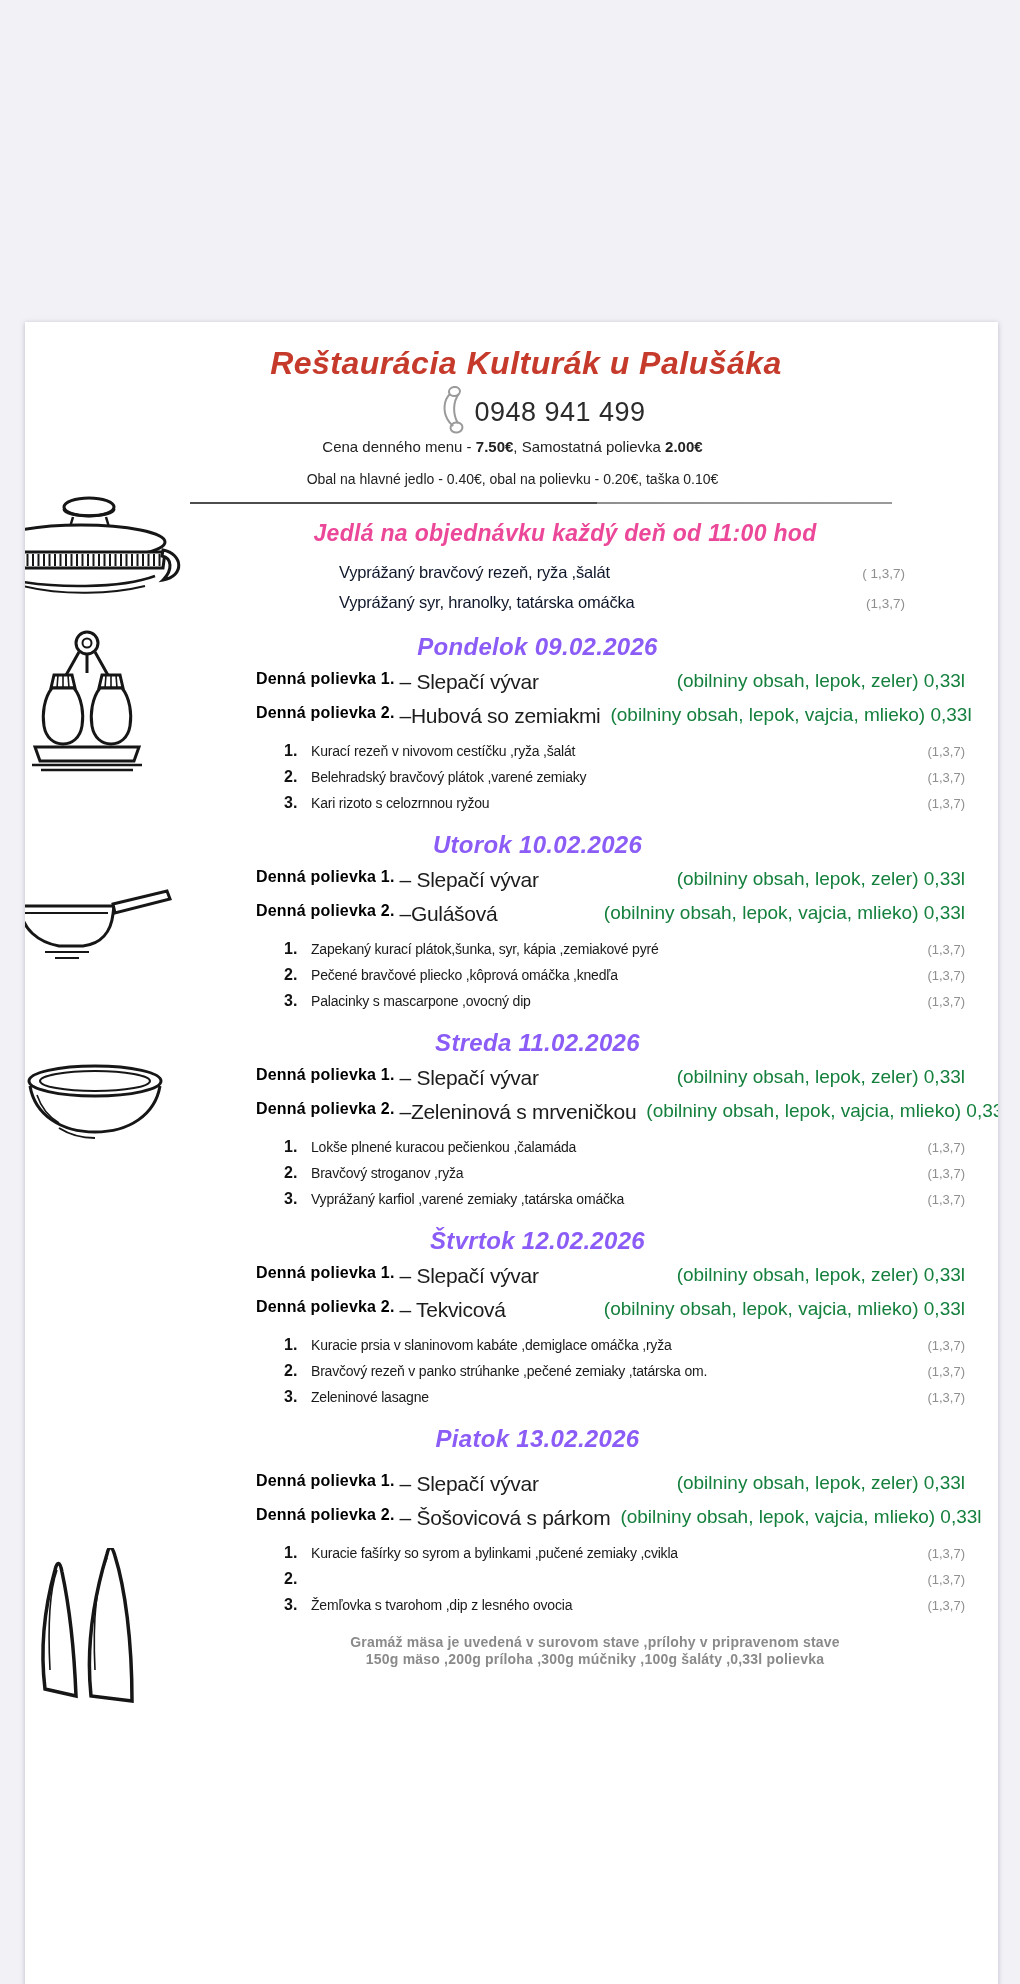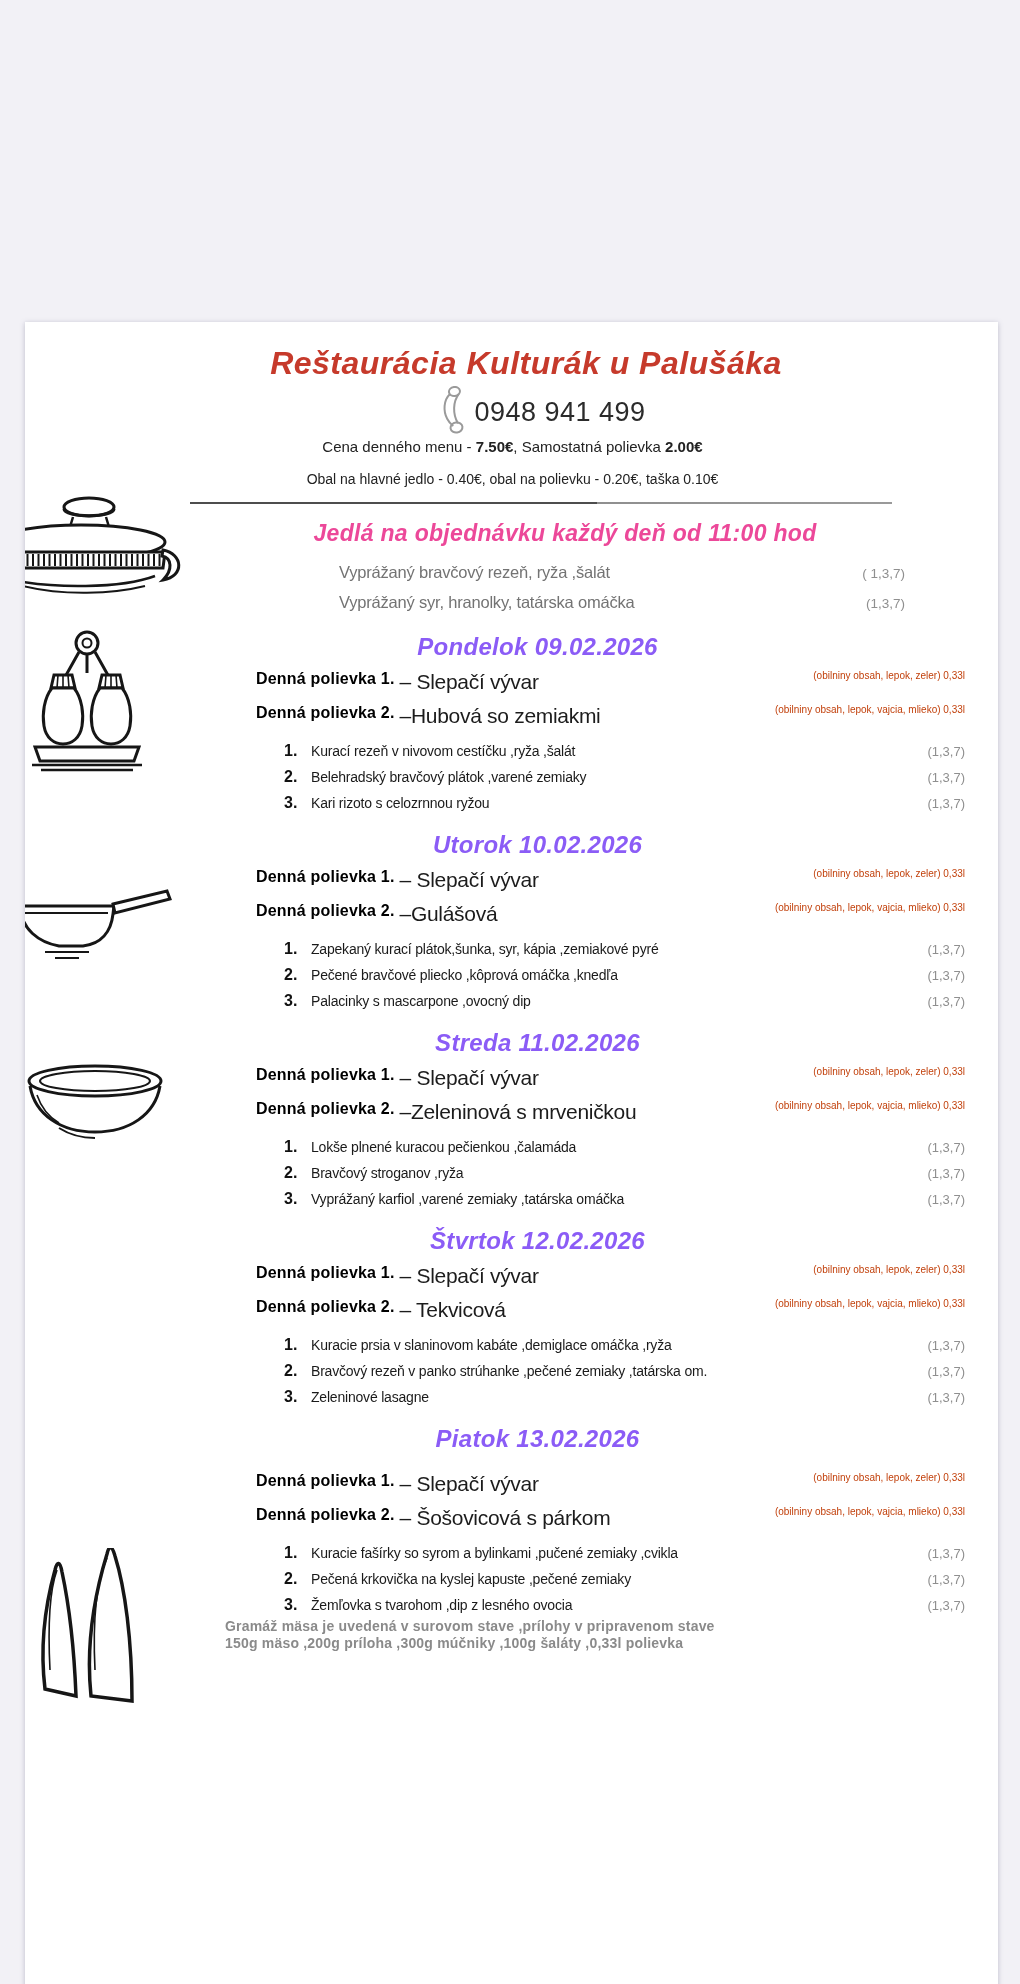--- a/index.html
+++ b/index.html
@@ -46,42 +46,42 @@
     background:linear-gradient(90deg,#4d4d4d 0,#4d4d4d 58%,#8f8f8f 58%,#9a9a9a 100%);
   }
   .order-heading{
     margin:14px 0 0 0;padding-right:15px;
     text-align:center;
     font-size:23px;line-height:30px;
     font-weight:bold;font-style:italic;color:#ec4899;letter-spacing:.3px;
   }
   .order-items{margin-top:10px;padding-left:159px;padding-right:60px;}
   .order-item{display:flex;align-items:baseline;line-height:29px;}
-  .order-item-name{font-size:16.5px;color:#737373;letter-spacing:-.2px;}
+  .order-item-name{font-size:16.5px;color:#0f172a;letter-spacing:-.2px;}
   .order-item-allerg{margin-left:auto;font-size:13.5px;color:#8f8f8f;white-space:nowrap;}
 
   .day{margin-top:14px;}
   .day-heading{
     margin:0 0 8px 0;padding-right:70px;
     text-align:center;
     font-size:24px;line-height:30px;
     font-weight:bold;font-style:italic;color:#8b5cf6;letter-spacing:.3px;
   }
   .day:last-of-type .day-heading{margin-bottom:18px;}
   .soup-row{display:flex;align-items:flex-start;padding-left:76px;margin-bottom:10px;}
   .soup-label{font-weight:bold;font-size:16px;color:#000;letter-spacing:.2px;white-space:nowrap;}
   .soup-name{font-size:21px;color:#1c1c1c;margin-left:5px;letter-spacing:-.3px;white-space:nowrap;}
-  .soup-note{margin-left:auto;font-size:10px;color:#c2410c;white-space:nowrap;padding-left:10px;}
+  .soup-note{margin-left:auto;font-size:19px;color:#15803d;white-space:nowrap;padding-left:10px;}
   .meals{margin-top:6px;}
   .meal-row{display:flex;align-items:baseline;padding-left:104px;line-height:25px;}
   .meal-num{font-weight:bold;font-size:16px;color:#111;width:27px;flex-shrink:0;}
   .meal-name{font-size:14px;color:#1a1a1a;letter-spacing:-.2px;white-space:nowrap;}
   .meal-allerg{margin-left:auto;font-size:13px;color:#8f8f8f;white-space:nowrap;padding-left:10px;}
 
-  .menu-footer{padding-left:45px;text-align:left;color:#8a8a8a;font-weight:bold;}
+  .menu-footer{margin-top:16px;padding-left:45px;text-align:center;color:#8a8a8a;font-weight:bold;}
   .menu-footer div{font-size:14px;line-height:17px;letter-spacing:.2px;}
 
   .illus{position:absolute;}
   .illus svg{display:block;}
   #illus-pot{left:-12px;top:172px;}
   #illus-shakers{left:2px;top:305px;}
   #illus-pan{left:-8px;top:560px;}
   #illus-bowl{left:-2px;top:735px;}
   #illus-knives{left:0px;top:1226px;}
 </style>
@@ -333,21 +333,20 @@
           <span class="soup-note">(obilniny obsah, lepok, vajcia, mlieko) 0,33l</span>
         </div>
         <div class="meals">
           <div class="meal-row">
             <span class="meal-num">1.</span>
             <span class="meal-name">Kuracie fašírky so syrom a bylinkami ,pučené zemiaky ,cvikla</span>
             <span class="meal-allerg">(1,3,7)</span>
           </div>
           <div class="meal-row">
             <span class="meal-num">2.</span>
-            <span class="meal-name">Pečená krkovička na kyslej kapuste ,pečené zemiaky</span>
             <span class="meal-allerg">(1,3,7)</span>
           </div>
           <div class="meal-row">
             <span class="meal-num">3.</span>
             <span class="meal-name">Žemľovka s tvarohom ,dip z lesného ovocia</span>
             <span class="meal-allerg">(1,3,7)</span>
           </div>
         </div>
       </section>
 

